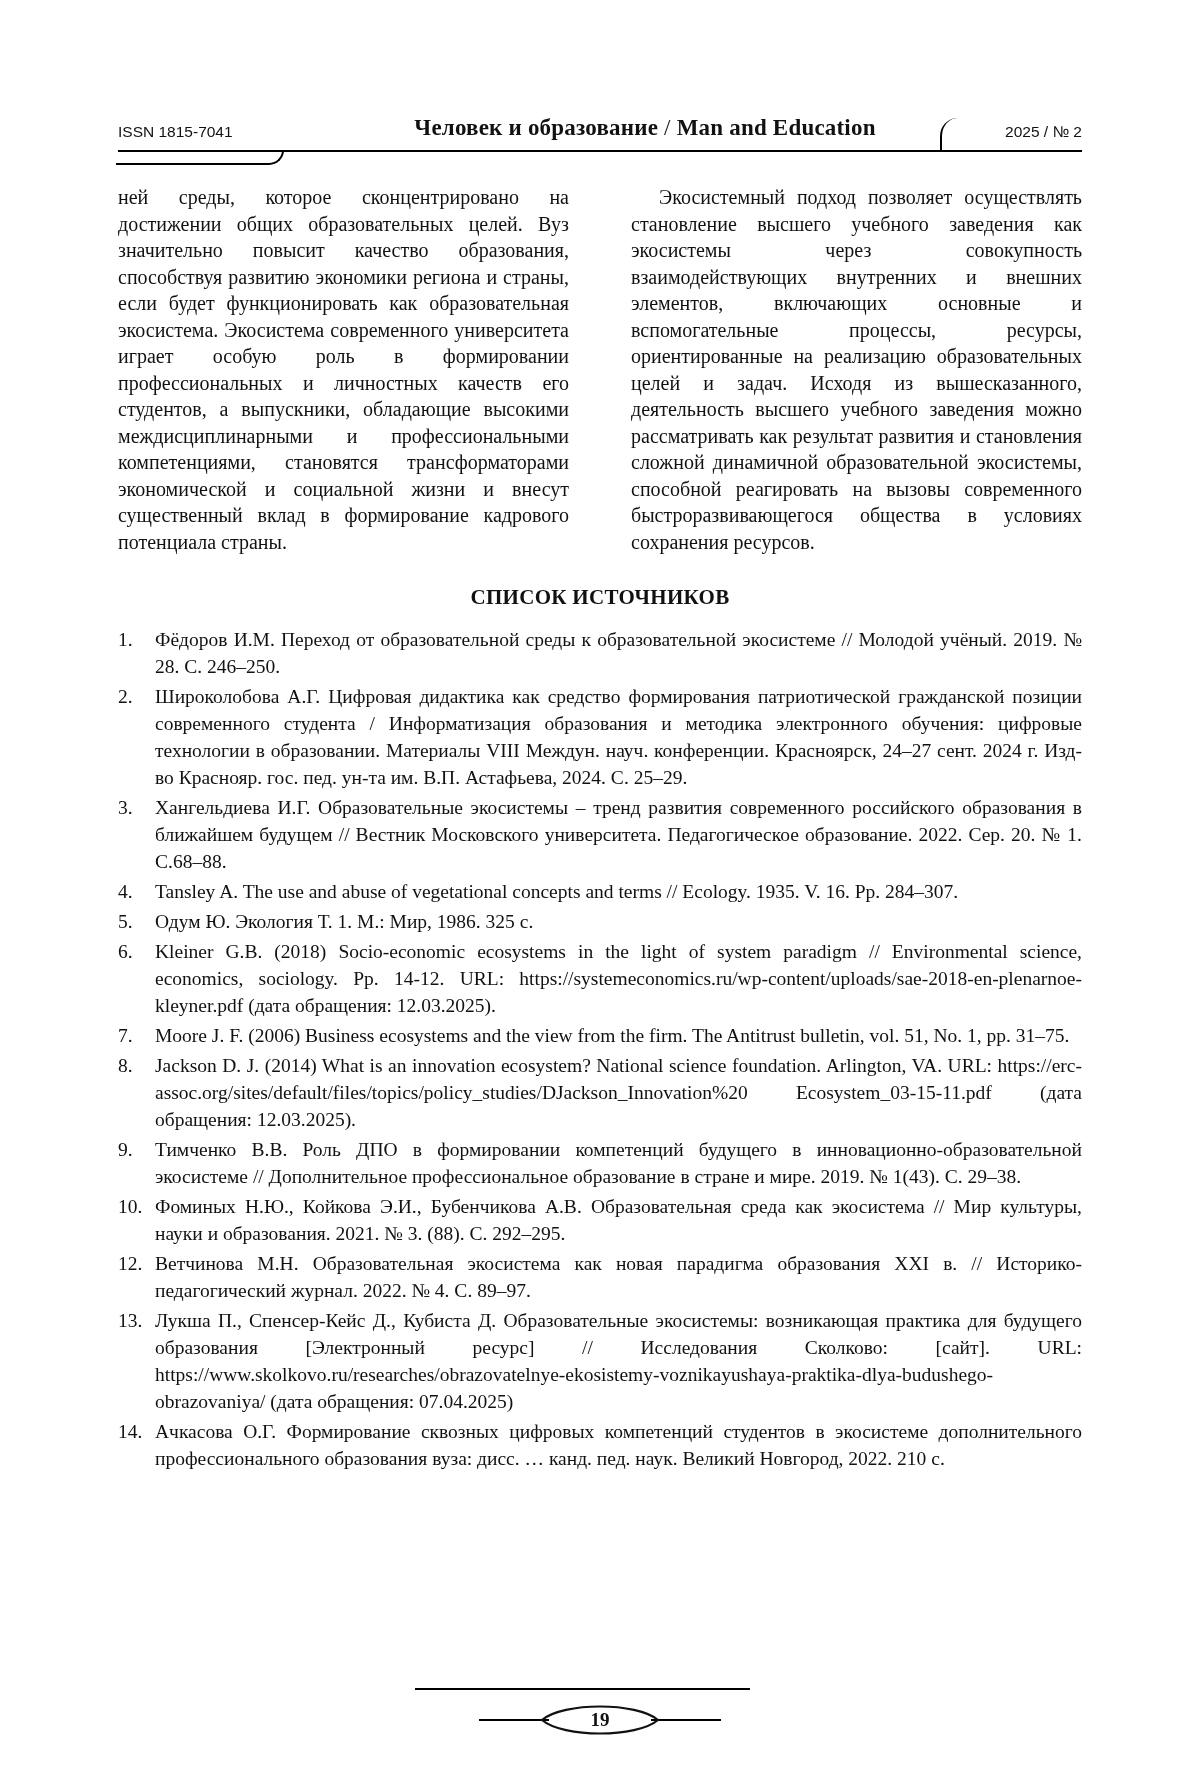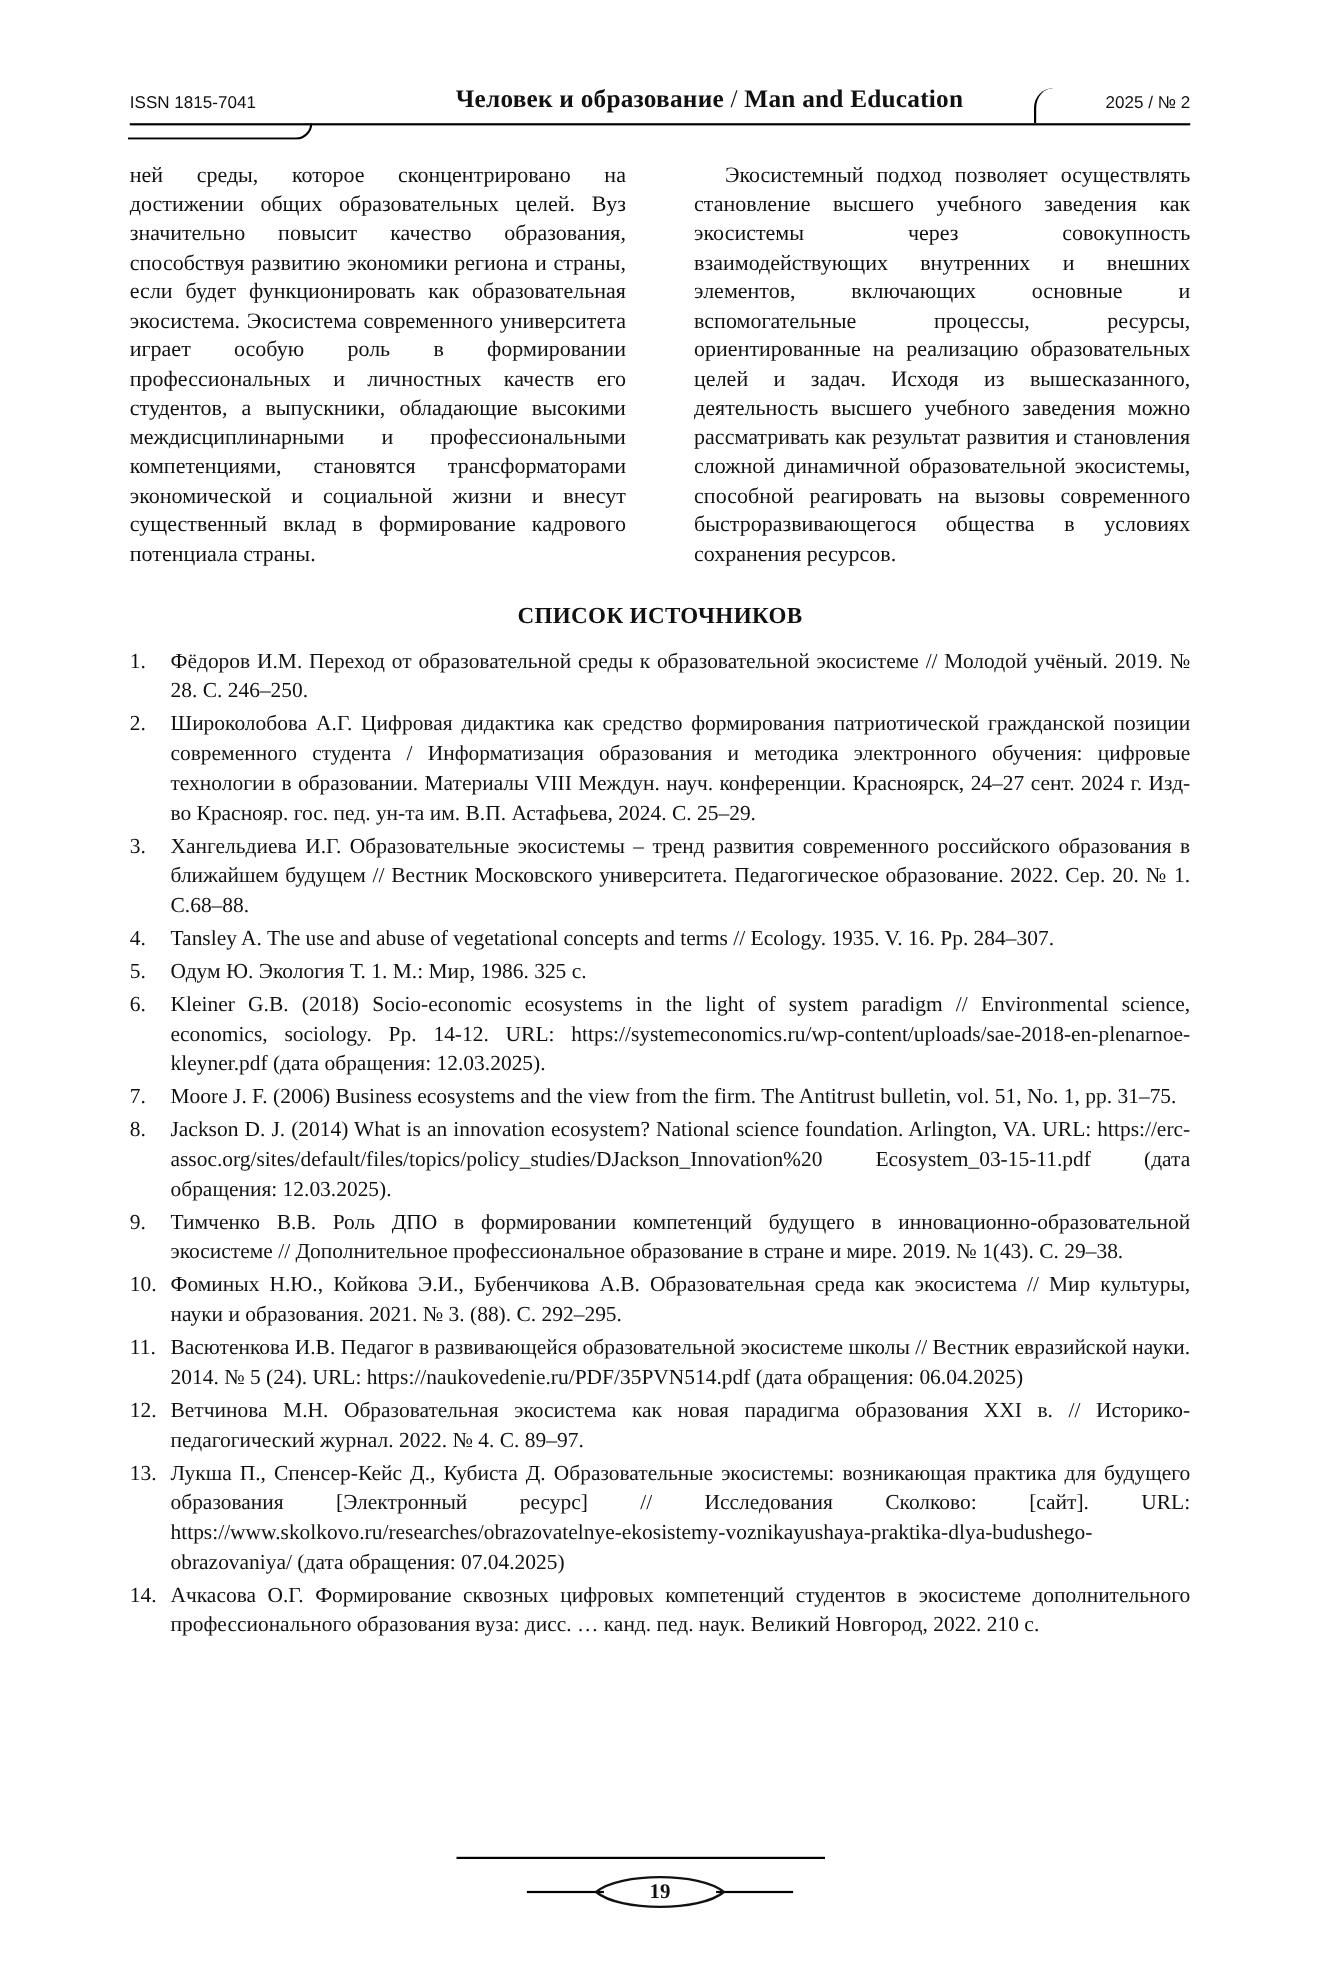--- a/index.html
+++ b/index.html
@@ -7,21 +7,21 @@
   body {
     width:1200px; height:1783px;
     font-family:"Liberation Serif", serif;
     color:#111;
     position:relative;
     overflow:hidden;
   }
   .page {
     position:relative;
     width:100%; height:100%;
-    padding:70px 118px 0 118px;
+    padding:108px 118px 0 118px;
   }
 
   
   .page-header {
     position:relative;
     height:44px;
     border-bottom:2.5px solid #000;
     display:flex;
     align-items:flex-end;
     padding-bottom:9px;
@@ -188,24 +188,20 @@
           <span class="ref-num">8.</span>
           <span class="ref-text">Jackson D. J. (2014) What is an innovation ecosystem? National science foundation. Arlington, VA. URL: https://erc-assoc.org/sites/default/files/topics/policy_studies/DJackson_Innovation%20 Ecosystem_03-15-11.pdf (дата обращения: 12.03.2025).</span>
         </li>
       <li class="ref">
           <span class="ref-num">9.</span>
           <span class="ref-text">Тимченко В.В. Роль ДПО в формировании компетенций будущего в инновационно-образовательной экосистеме // Дополнительное профессиональное образование в стране и мире. 2019. № 1(43). С. 29–38.</span>
         </li>
       <li class="ref">
           <span class="ref-num">10.</span>
           <span class="ref-text">Фоминых Н.Ю., Койкова Э.И., Бубенчикова А.В. Образовательная среда как экосистема // Мир культуры, науки и образования. 2021. № 3. (88). С. 292–295.</span>
-        </li>
-      <li class="ref">
-          <span class="ref-num">11.</span>
-          <span class="ref-text">Васютенкова И.В. Педагог в развивающейся образовательной экосистеме школы // Вестник евразийской науки. 2014. № 5 (24). URL: https://naukovedenie.ru/PDF/35PVN514.pdf (дата обращения: 06.04.2025)</span>
         </li>
       <li class="ref">
           <span class="ref-num">12.</span>
           <span class="ref-text">Ветчинова М.Н. Образовательная экосистема как новая парадигма образования XXI в. // Историко-педагогический журнал. 2022. № 4. С. 89–97.</span>
         </li>
       <li class="ref">
           <span class="ref-num">13.</span>
           <span class="ref-text">Лукша П., Спенсер-Кейс Д., Кубиста Д. Образовательные экосистемы: возникающая практика для будущего образования [Электронный ресурс] // Исследования Сколково: [сайт]. URL: https://www.skolkovo.ru/researches/obrazovatelnye-ekosistemy-voznikayushaya-praktika-dlya-budushego-obrazovaniya/ (дата обращения: 07.04.2025)</span>
         </li>
       <li class="ref">

